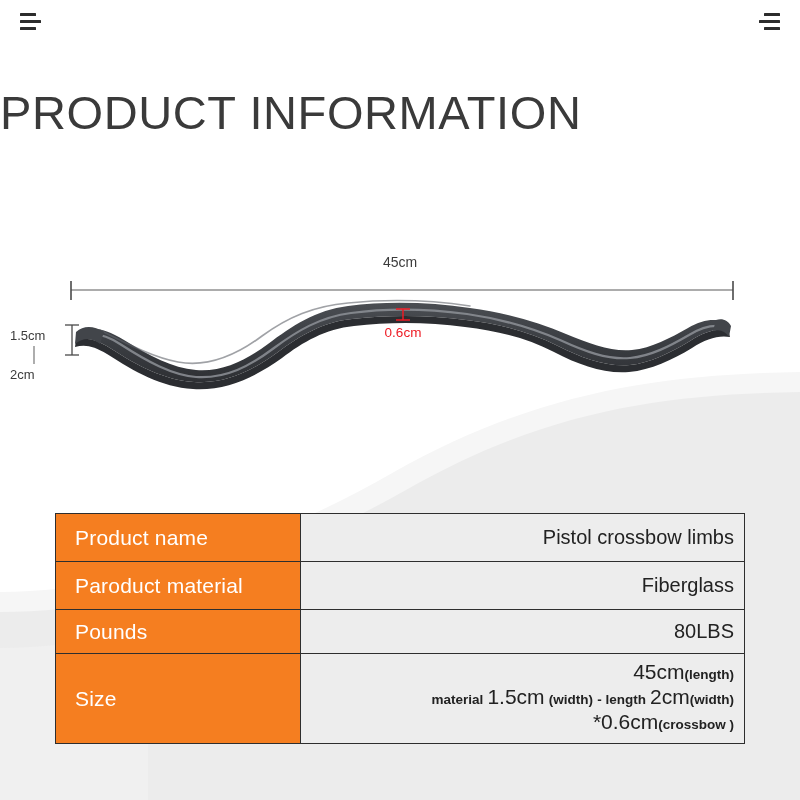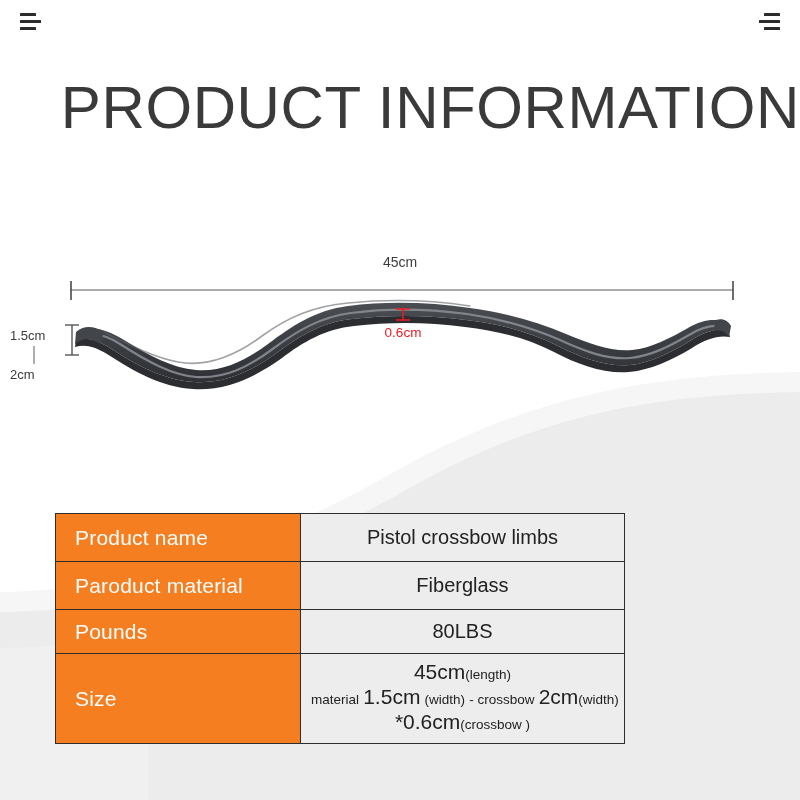--- a/index.html
+++ b/index.html
@@ -43,26 +43,26 @@
     background: #2c2c2c;
     border-radius: 0.5px;
   }
   .corner-deco .bar.b1 { width: 16px; }
   .corner-deco .bar.b2 { width: 21px; }
   .corner-deco .bar.b3 { width: 16px; }
 
   
   #page-title {
     position: absolute;
-    top: 76px;
+    top: 88px;
     left: 0;
     width: 800px;
-    text-align: right;
+    text-align: left;
     z-index: 4;
-    font-size: 60px;
+    font-size: 47px;
     line-height: 1.05;
     letter-spacing: 0.6px;
     color: #3a3a3a;
     font-weight: 400;
     white-space: nowrap;
   }
 
   
   #diagram {
     position: absolute;
@@ -88,21 +88,21 @@
     font-family: "Liberation Sans", sans-serif;
     font-size: 13.5px;
     fill: #ee1b24;
   }
 
   
   #spec-table {
     position: absolute;
     left: 55px;
     top: 513px;
-    width: 570px;
+    width: 690px;
     z-index: 4;
     border-collapse: collapse;
     border: 1px solid #2e2e2e;
     background: #eeeeee;
     table-layout: fixed;
   }
   #spec-table tr { border-bottom: 1px solid #2e2e2e; }
   #spec-table tr:last-child { border-bottom: none; }
 
   #spec-table th.spec-label {
@@ -114,36 +114,36 @@
     text-align: left;
     padding: 9px 0 9px 19px;
     border-right: 1px solid #2e2e2e;
     vertical-align: middle;
     letter-spacing: 0.2px;
   }
   #spec-table td.spec-value {
     background: #ededed;
     color: #222222;
     font-size: 20px;
-    text-align: center;
+    text-align: right;
     padding: 9px 10px;
     vertical-align: middle;
   }
 
   .row-h-1 { height: 48px; }
   .row-h-2 { height: 48px; padding-left: 42px; }
   .row-h-3 { height: 44px; }
 
   
   .size-cell { line-height: 1.18; padding: 6px 10px 9px 10px !important; }
   .size-line { white-space: nowrap; }
   .size-line.l1 { font-size: 21px; }
   .size-line.l2 { font-size: 15px; }
   .size-line.l3 { font-size: 21px; }
-  .sm { font-size: 13.5px; }
+  .sm { font-size: 13.5px; font-weight: bold; }
   .md { font-size: 21px; }
 </style>
 </head>
 <body>
 
 <svg id="bg-swoosh" viewBox="0 0 800 800" preserveAspectRatio="none">
 
   <path d="M800,380 L800,800 L0,800 L0,600
            C120,600 260,560 400,480
            C540,400 660,382 800,380 Z" fill="#ececec"></path>
@@ -297,21 +297,21 @@
   <tr>
     <th class="spec-label">Size</th>
     <td class="spec-value size-cell">
       <div class="size-line l1">
         <span class="md">45cm</span><span class="sm">(length)</span>
       </div>
       <div class="size-line l2">
         <span class="sm">material</span>
         <span class="md">1.5cm</span>
         <span class="sm">(width)</span>
-        <span class="sm">- crossbow</span>
+        <span class="sm">- length</span>
         <span class="md">2cm</span><span class="sm">(width)</span>
       </div>
       <div class="size-line l3">
         <span class="md">*0.6cm</span><span class="sm">(crossbow )</span>
       </div>
     </td>
   </tr>
 </tbody>
   </table>
 

